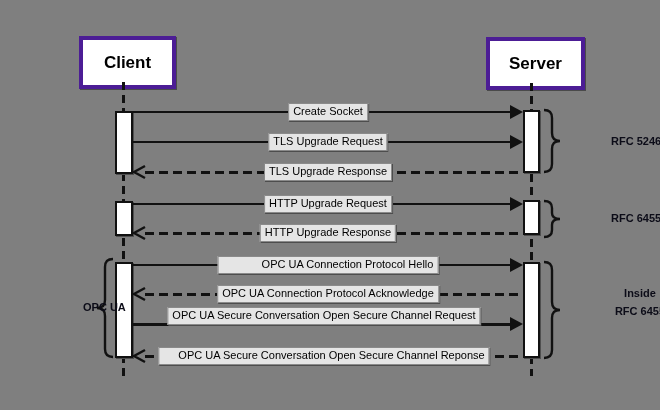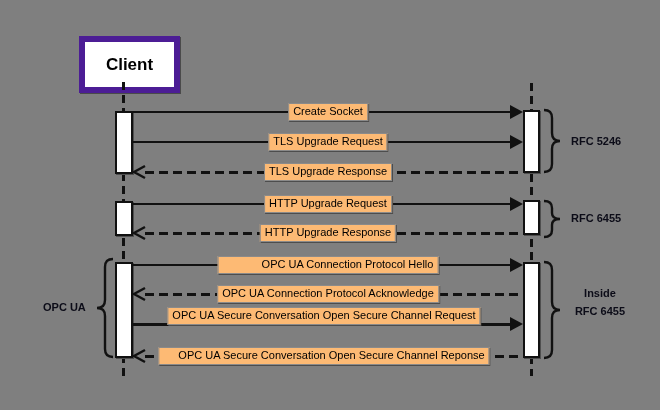--- a/index.html
+++ b/index.html
@@ -2,21 +2,21 @@
 <html><head>
 <meta charset="utf-8">
 <style>
   html,body { margin:0; padding:0; }
   .stage {
     position:relative; width:660px; height:410px;
     background:#7f7f7f; overflow:hidden;
     font-family:"Liberation Sans", sans-serif;
   }
   .actor-box {
-    position:absolute; background:#ffffff; border:6px solid #4c1d95;
+    position:absolute; background:#ffffff; border:4px solid #4c1d95;
     box-shadow:1px 1px 0 #4a4a4a;
     display:flex; align-items:center; justify-content:center;
     font-weight:bold; font-size:17px; color:#000;
   }
   .lifeline {
     position:absolute; width:3px;
     background:repeating-linear-gradient(to bottom,#111 0 8px,transparent 8px 13px);
   }
   .bar {
     position:absolute; background:#fff; border:2px solid #111;
@@ -30,38 +30,41 @@
     background:repeating-linear-gradient(to right,#111 0 9px,transparent 9px 14px);
   }
   .tri-right {
     position:absolute; width:0; height:0;
     border-left:13px solid #111;
     border-top:7px solid transparent; border-bottom:7px solid transparent;
   }
   .chev { position:absolute; }
   .msg-label {
     position:absolute; transform:translate(-50%,-50%);
-    background:#fdba74; border:1px solid #8a8a8a; box-shadow:1px 1px 0 #4d4d4d;
+    background:#e5e5e5; border:1px solid #8a8a8a; box-shadow:1px 1px 0 #4d4d4d;
     padding:1px 4px 2px; font-size:11px; line-height:13px;
     white-space:nowrap; color:#000;
   }
   .side-label {
     position:absolute; font-weight:bold; font-size:11px; line-height:13px;
-    color:#0c0c18; white-space:nowrap;
+    color:#0c0c18; white-space:nowrap;margin-left:40px;
   }
   .side-label.multi { white-space:normal; text-align:center; line-height:18px; }
   .brace { position:absolute; }
 </style>
 </head>
 <body>
 
 <div class="stage">
 
   <div class="actor-box" style="left:79px; top:36px; width:89px; height:45px;">
     <span>Client</span>
+  </div>
+  <div class="actor-box" style="left:486px; top:37px; width:91px; height:45px;">
+    <span>Server</span>
   </div>
 
   <div class="lifeline" style="left:122px; top:82px; height:294px;"></div>
   <div class="lifeline" style="left:530px; top:83px; height:293px;"></div>
 
   <div class="bar" style="left:115px; top:111px; width:18px; height:63px;"></div>
   <div class="bar" style="left:115px; top:201px; width:18px; height:35px;"></div>
   <div class="bar" style="left:115px; top:262px; width:18px; height:96px;"></div>
   <div class="bar" style="left:523px; top:110px; width:17px; height:63px;"></div>
   <div class="bar" style="left:523px; top:200px; width:17px; height:35px;"></div>

